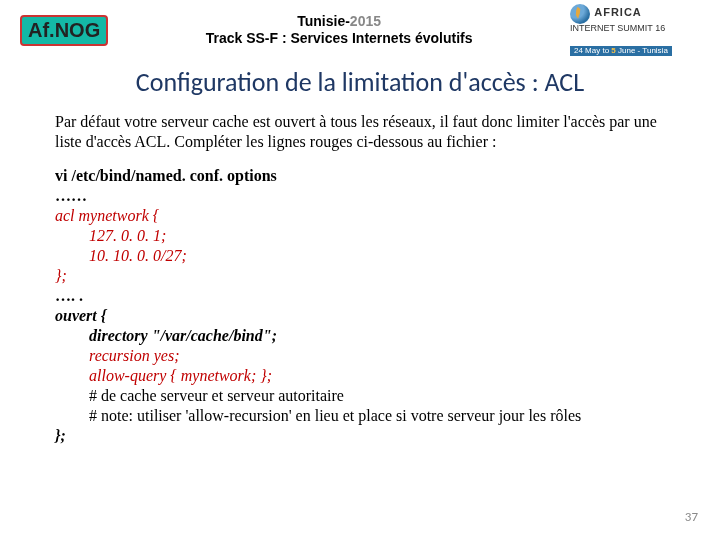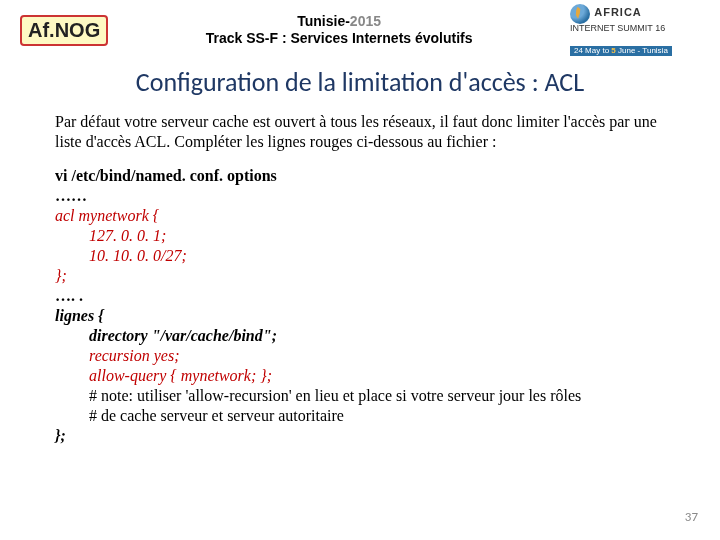--- a/index.html
+++ b/index.html
@@ -20,21 +20,21 @@
     height: 52px;
   }
   .logo-left {
     border: 2px solid #c33;
     border-radius: 4px;
     padding: 2px 6px;
     font-weight: bold;
     font-family: Arial, sans-serif;
     font-size: 20px;
     color: #222;
-    background: #fef9c3;
+    background: #14b8a6;
   }
   .header-center {
     text-align: center;
     font-family: Arial, sans-serif;
     line-height: 1.2;
     flex: 1;
   }
   .header-center .line1 { font-size: 14px; font-weight: bold; }
   .header-center .line1 .year { color: #888; }
   .header-center .line2 { font-size: 14px; font-weight: bold; }
@@ -119,23 +119,23 @@
   <div class="intro">Par défaut votre serveur cache est ouvert à tous les réseaux, il faut donc limiter l'accès par une liste d'accès ACL. Compléter les lignes rouges ci-dessous au fichier :</div>
 
   <div class="code">
     <div class="bold"> vi /etc/bind/named. conf. options</div>
     <div class="bold">……</div>
     <div class="red">acl mynetwork {</div>
     <div class="red indent1">127. 0. 0. 1;</div>
     <div class="red indent1">10. 10. 0. 0/27;</div>
     <div class="red">};</div>
     <div class="bold blk">…. .</div>
-    <div class="bold blk" style="font-style:italic;">lignes {</div>
+    <div class="bold blk" style="font-style:italic;">ouvert {</div>
     <div class="bold blk indent1" style="font-style:italic;">directory "/var/cache/bind";</div>
     <div class="red indent1">recursion yes;</div>
     <div class="red indent1">allow-query { mynetwork; };</div>
+    <div class="blk indent1"># de cache serveur et serveur  autoritaire</div>
     <div class="blk indent1"># note: utiliser 'allow-recursion' en lieu et place si votre serveur jour les rôles</div>
-    <div class="blk indent1"># de cache serveur et serveur  autoritaire</div>
     <div class="bold blk" style="font-style:italic;">};</div>
   </div>
 </div>
 
 <div class="pagenum">37</div>
 
 </body></html>

